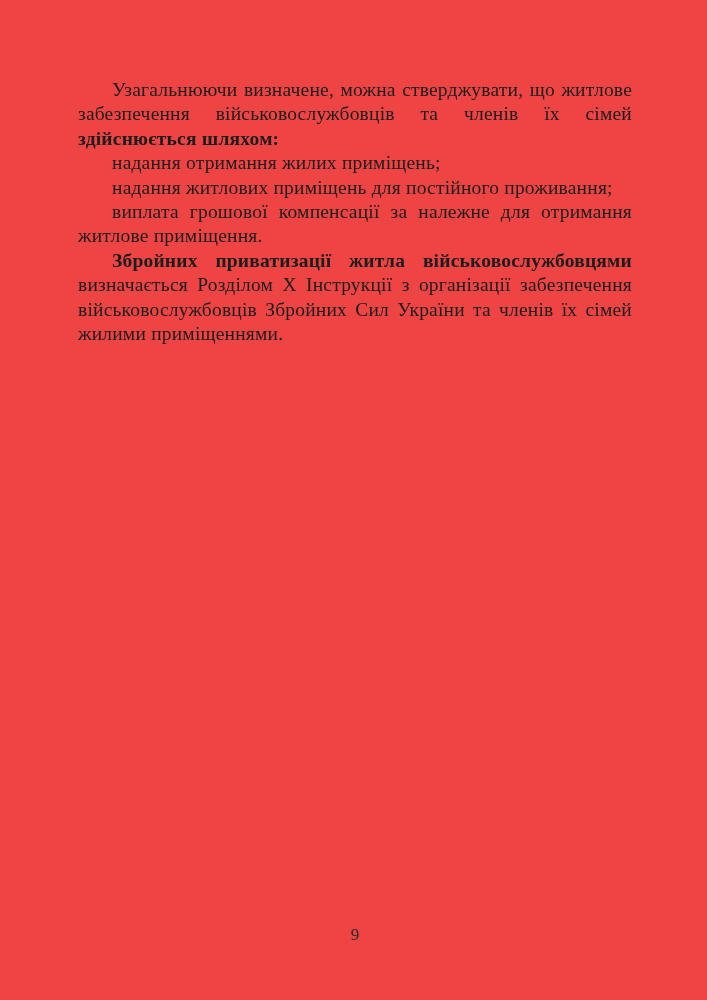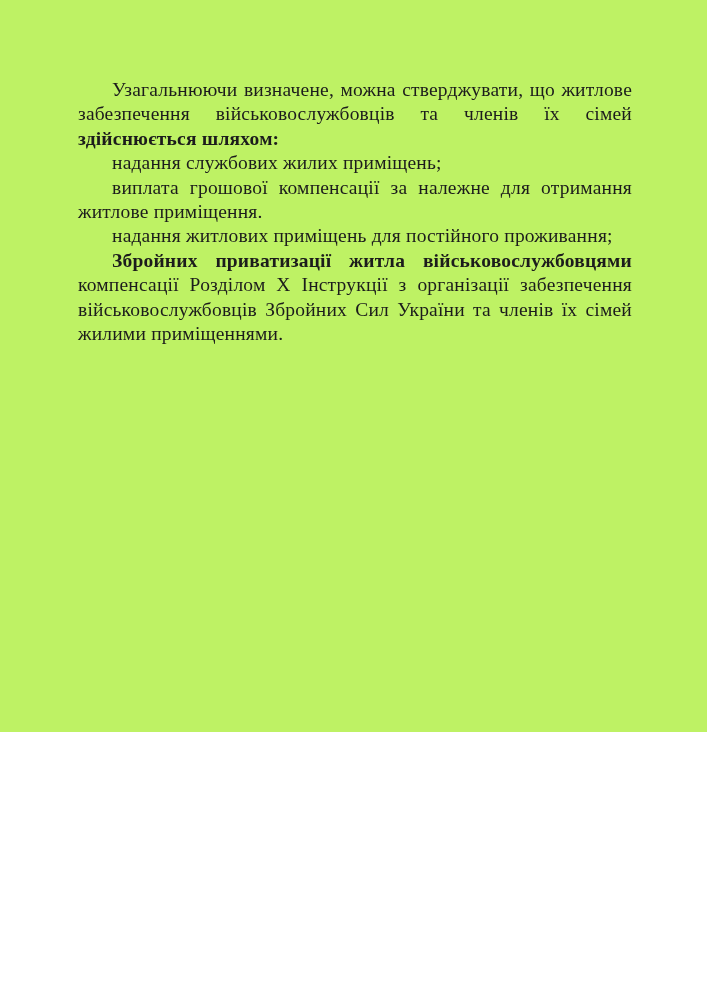--- a/index.html
+++ b/index.html
@@ -3,22 +3,22 @@
 <meta charset="utf-8">
 <style>
   html, body {
     margin: 0;
     padding: 0;
     background: #ffffff;
   }
   .page {
     position: relative;
     width: 707px;
-    height: 732px;
-    background: #bef264;
+    height: 1000px;
+    background: #ef4444;
     overflow: hidden;
     font-family: "Liberation Serif", "DejaVu Serif", serif;
     color: #1c1c1c;
   }
   .content {
     position: absolute;
     left: 78px;
     top: 78px;
     width: 554px;
     font-size: 19.5px;
@@ -42,19 +42,19 @@
     font-size: 17px;
     color: #2a2a2a;
   }
 </style>
 </head>
 <body>
 
 <div class="page">
   <div class="content">
     <p class="para"><span>Узагальнюючи визначене, можна стверджувати, що житлове забезпечення військовослужбовців та членів їх сімей </span><span class="bold">здійснюється шляхом:</span></p>
-    <p class="para">надання службових жилих приміщень;</p>
+    <p class="para">надання отримання жилих приміщень;</p>
+    <p class="para">надання житлових приміщень для постійного проживання;</p>
     <p class="para">виплата грошової компенсації за належне для отримання житлове приміщення.</p>
-    <p class="para">надання житлових приміщень для постійного проживання;</p>
-    <p class="para"><span class="bold">Збройних приватизації житла військовослужбовцями</span><span> компенсації Розділом X Інструкції з організації забезпечення військовослужбовців Збройних Сил України та членів їх сімей жилими приміщеннями.</span></p>
+    <p class="para"><span class="bold">Збройних приватизації житла військовослужбовцями</span><span> визначається Розділом X Інструкції з організації забезпечення військовослужбовців Збройних Сил України та членів їх сімей жилими приміщеннями.</span></p>
   </div>
   <div class="page-number">9</div>
 </div>
 
 </body></html>

